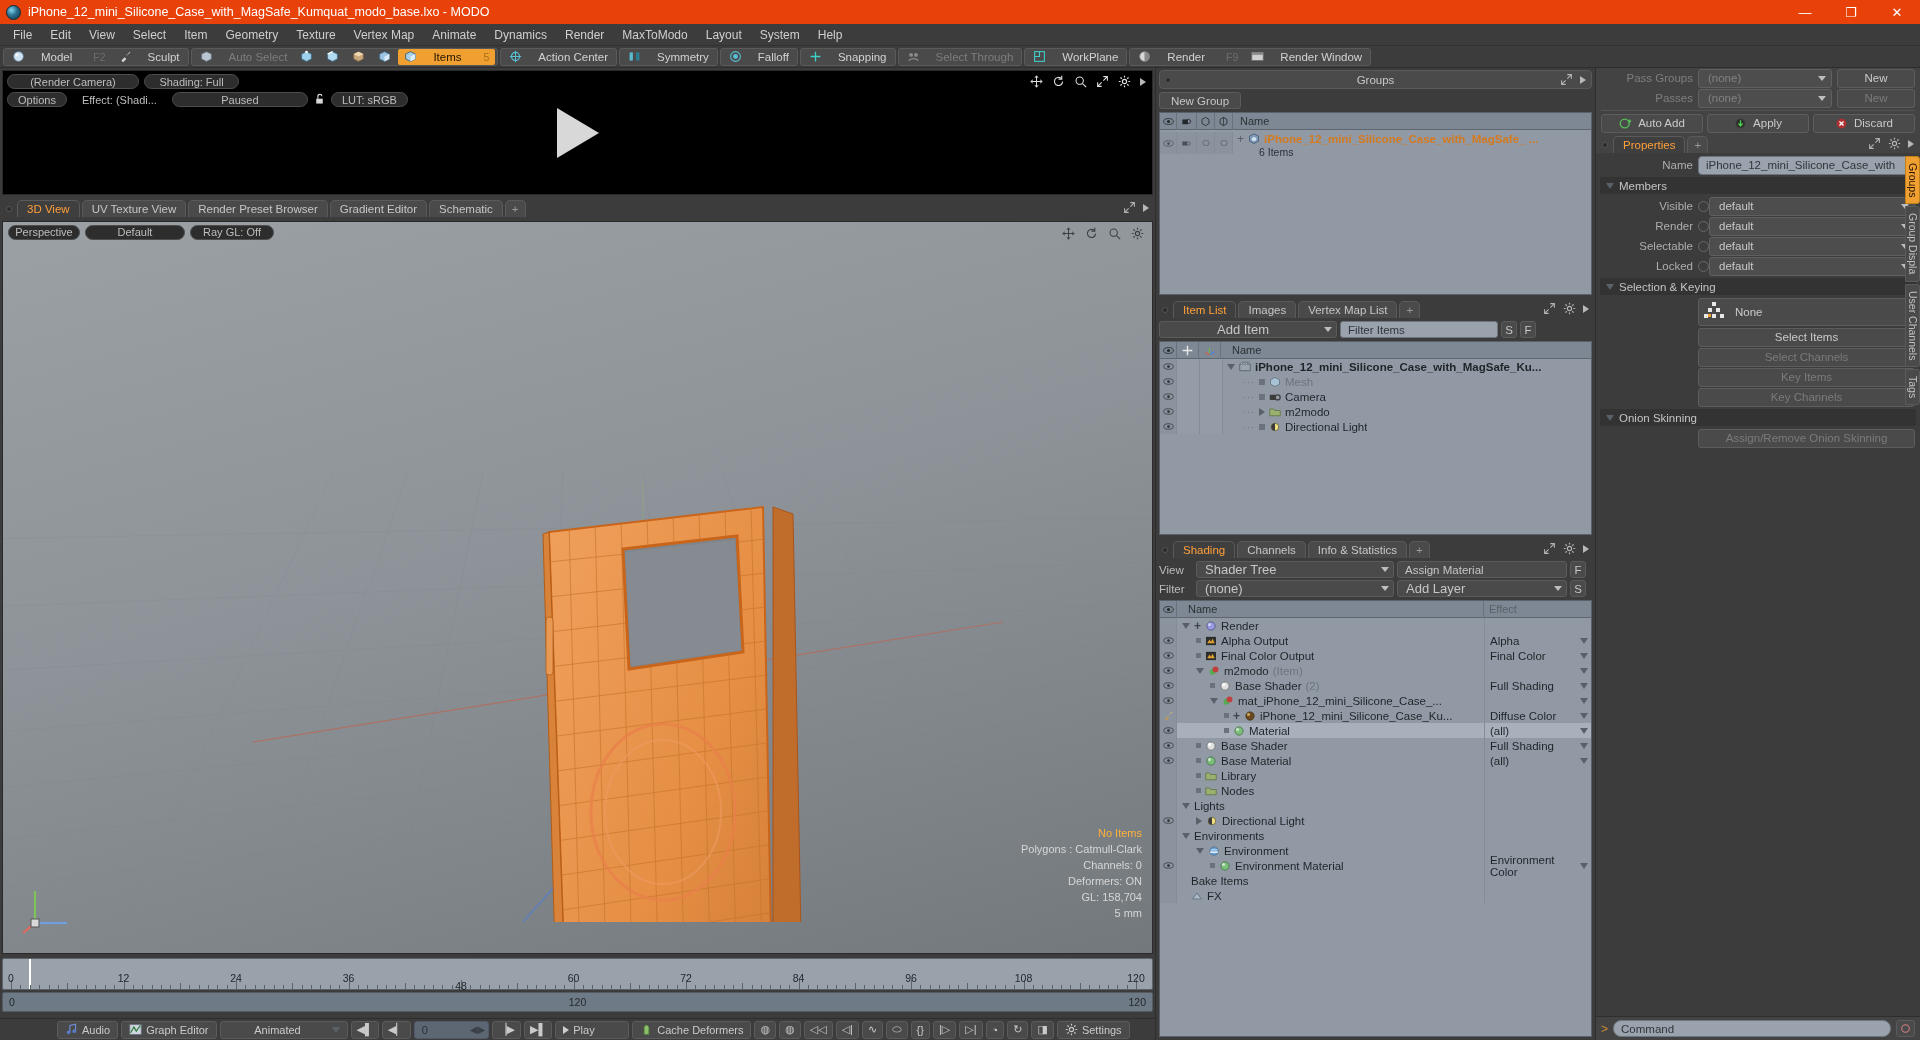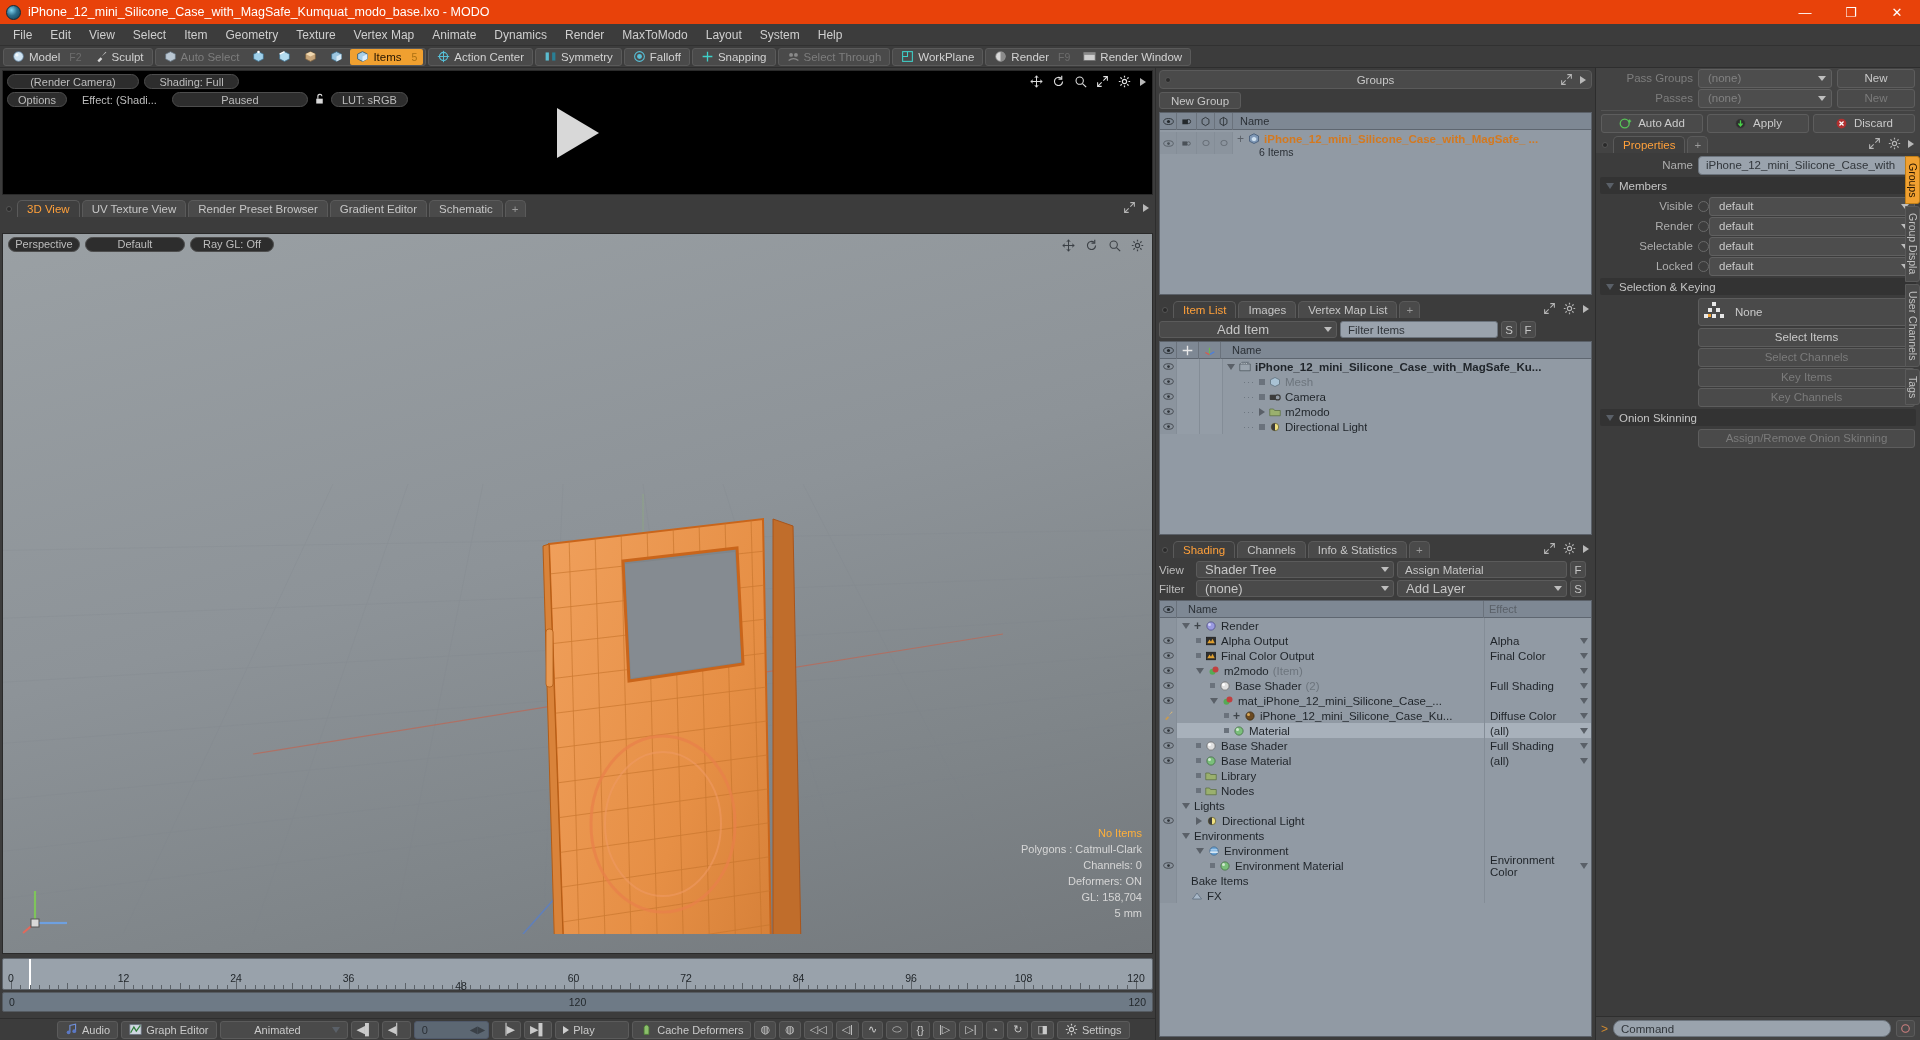--- a/index.html
+++ b/index.html
@@ -34,21 +34,21 @@
   
   #toolbar {
     height:22px; background:#3c3c3c; display:flex; align-items:center;
     gap:2px; padding:0 3px; border-bottom:1px solid #2e2e2e;
   }
   .tgrp {
     display:flex; align-items:center; height:18px; gap:1px;
     background:#4a4a4a; border:1px solid #5a5a5a; border-radius:3px; padding:0 2px;
   }
   .tbtn {
-    display:flex; align-items:center; gap:4px; height:16px; padding:0 6px;
+    display:flex; align-items:center; gap:16px; height:16px; padding:0 6px;
     border-radius:2px; color:#d2d2d2; font-size:11.5px; white-space:nowrap;
   }
   .tbtn.dim { color:#7d7d7d; }
   .tbtn.active { background:#f0a030; color:#241400; }
   .tbtn.active .hk { color:#ab7012; margin-left:6px; }
   .hk { color:#6d6d6d; font-size:10.5px; margin-left:5px; }
   .ic { width:13px; height:13px; flex:none; display:block; }
   
   #body { display:flex; height:calc(1040px - 24px - 22px - 22px); }
   #leftcol { width:1155px; display:flex; flex-direction:column; background:#3c3c3c; }
@@ -82,21 +82,21 @@
             border:1px solid #555; margin:0 3px 5px 0; flex:none;}
   .tab {
     height:17px; padding:0 9px; display:flex; align-items:center;
     background:#4a4a4a; border:1px solid #5a5a5a; border-bottom:none;
     border-radius:5px 5px 0 0; font-size:11.5px; color:#c6c6c6; white-space:nowrap;
   }
   .tab.sel { background:#3f3f3f; color:#ffa03a; }
   .tab.plus { padding:0 6px; color:#9a9a9a; }
   .tabtools { position:absolute; right:6px; bottom:3px; display:flex; gap:7px; align-items:center; }
   
-  #vpwrap { flex:1; margin:16px 2px 2px 2px; border:1px solid #2a2a2a; position:relative;
+  #vpwrap { flex:1; margin:4px 2px 2px 2px; border:1px solid #2a2a2a; position:relative;
             overflow:hidden; background:#8c9296; }
   #vpheader { position:absolute; top:0;left:0;right:0; height:20px; display:flex;
               align-items:center; gap:5px; padding:3px 5px; z-index:5; }
   #vpheadericons { position:absolute; right:8px; top:5px; display:flex; gap:10px; align-items:center; }
   #vpgrad { position:absolute; inset:0;
     background:linear-gradient(165deg,#9aa0a4 0%, #8d9398 45%, #7f8589 75%, #73787c 100%); }
   #vpgrid { position:absolute; inset:0; opacity:.45; }
   #vpinfo { position:absolute; right:10px; bottom:32px; text-align:right;
             font-size:11px; color:#d6d6d6; line-height:16px; z-index:4; }
   #vpinfo .hl { color:#ffb03a; }

